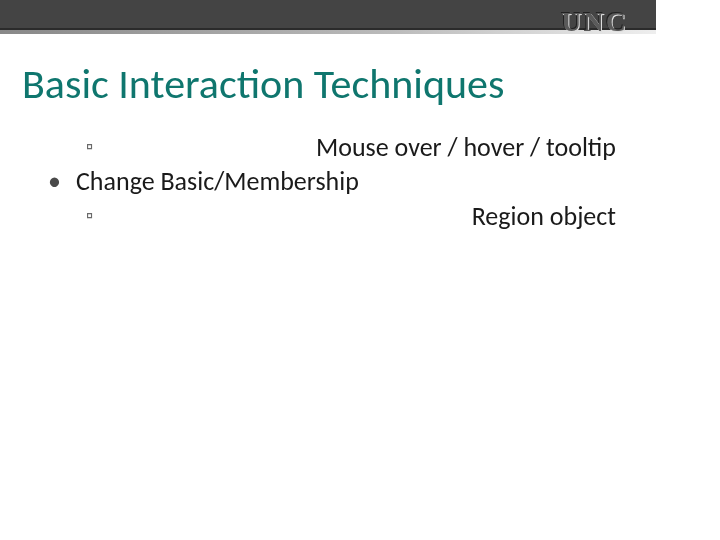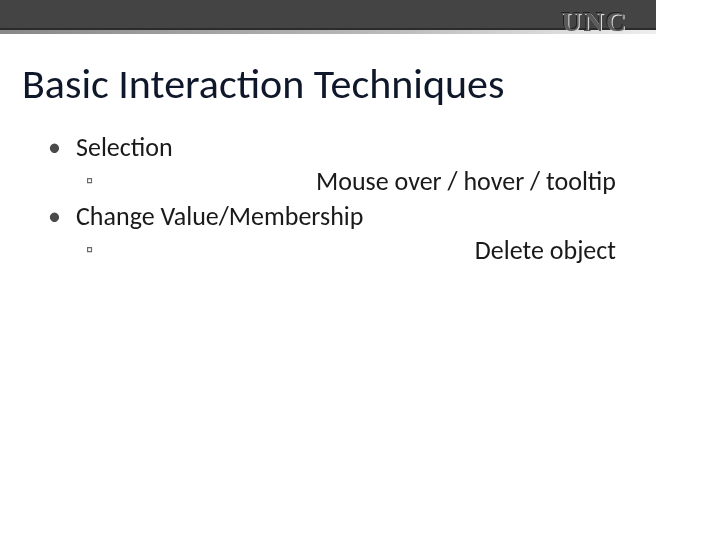--- a/index.html
+++ b/index.html
@@ -31,21 +31,21 @@
     color: #5a5a5a;
     text-shadow: 1px 1px 0 #ddd, -1px -1px 0 #222;
   }
 
   .title {
     position: absolute;
     top: 58px;
     left: 22px;
     font-size: 42px;
     font-weight: 400;
-    color: #0f172a;
+    color: #0f766e;
   }
 
   .content {
     position: absolute;
     top: 130px;
     left: 48px;
     right: 40px;
     font-size: 26px;
     line-height: 1.32;
   }
@@ -83,18 +83,17 @@
 <body>
 
 <div class="slide">
   <div class="header-bar"></div>
   <div class="header-accent"></div>
   <div class="logo">UNC</div>
 
   <div class="title">Basic Interaction Techniques</div>
 
   <div class="content">
-    <div class="bullet-l1">Selection</div>
     <div class="bullet-l2">Mouse over / hover / tooltip</div>
-    <div class="bullet-l1">Change Value/Membership</div>
-    <div class="bullet-l2">Delete object</div>
+    <div class="bullet-l1">Change Basic/Membership</div>
+    <div class="bullet-l2">Region object</div>
   </div>
 </div>
 
 </body></html>

